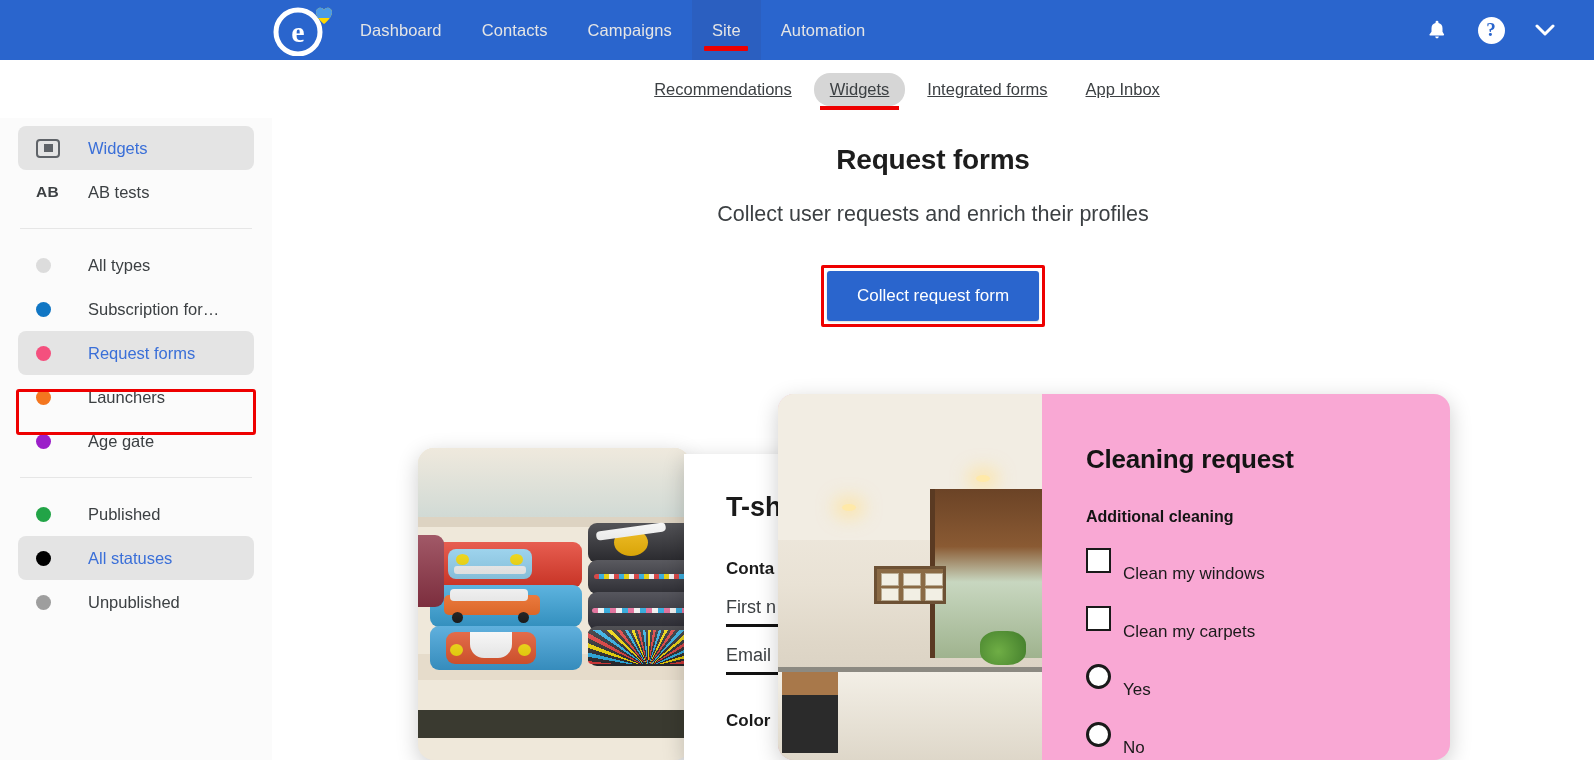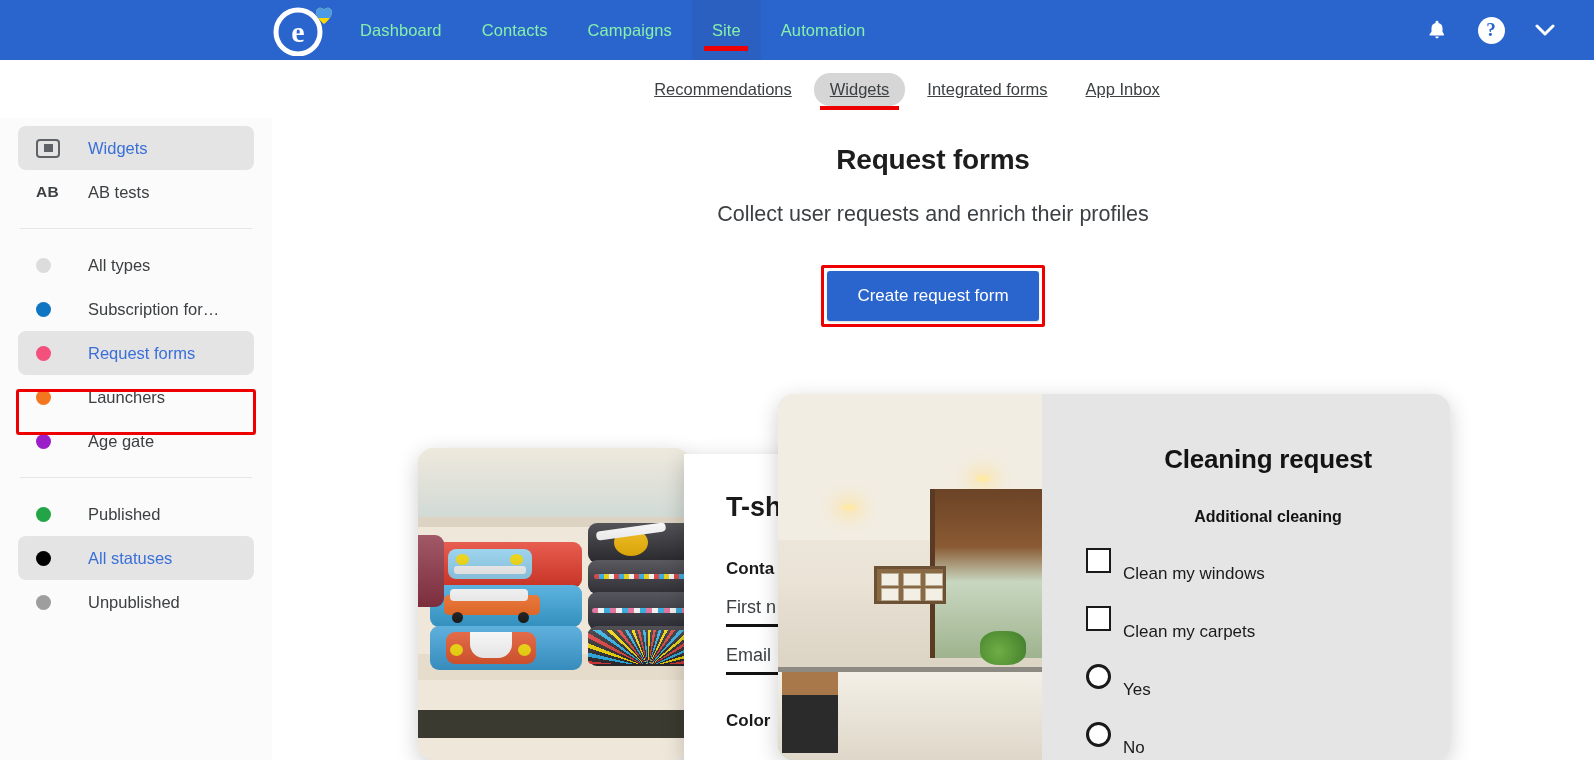--- a/index.html
+++ b/index.html
@@ -12,21 +12,21 @@
 
   
   .topnav{
     position:absolute; left:0; top:0; width:1594px; height:60px;
     background:#2a65cd; display:flex; align-items:stretch;
   }
   .logo-wrap{ position:absolute; left:272px; top:4px; width:66px; height:52px; }
   .nav-links{ position:absolute; left:340px; top:0; height:60px; display:flex; align-items:stretch; }
   .nav-link{
     display:flex; align-items:center; padding:0 20px; height:60px;
-    color:#86efac; font-size:16.5px; letter-spacing:.1px; position:relative;
+    color:#e5e5e5; font-size:16.5px; letter-spacing:.1px; position:relative;
     cursor:pointer; white-space:nowrap;
   }
   .nav-link.active{ background:#2b5fc0; }
   .nav-link.active .nav-underline{
     position:absolute; left:50%; transform:translateX(-50%);
     bottom:9px; width:44px; height:5px; background:#ee0000; border-radius:1px;
   }
   .nav-right{ position:absolute; right:0; top:0; height:60px; display:flex; align-items:center; }
   .nav-icon{ width:54px; height:60px; display:flex; align-items:center; justify-content:center; cursor:pointer; }
   .bell{ width:22px; height:24px; }
@@ -115,23 +115,22 @@
     border-radius:0 16px 16px 0;
   }
   .form1-inner{ padding:38px 0 0 42px; }
   .f1-title{ font-size:27px; font-weight:bold; color:#1a1a1a; }
   .f1-sec{ font-size:17px; font-weight:bold; color:#1a1a1a; margin-top:36px; }
   .f1-field{ font-size:18px; color:#3c4043; margin-top:18px; }
   .f1-rule{ height:3px; background:#111; width:170px; margin-top:6px; }
 
   
   .card-clean{
-    left:506px; top:276px; width:672px; height:366px; background:#e5e5e5;
+    left:506px; top:276px; width:672px; height:366px; background:#f9a8d4;
     display:flex;
-    text-align:center;
   }
   .clean-photo{ width:264px; height:100%; position:relative; }
   .clean-body{ flex:1; padding:50px 0 0 44px; }
   .c-title{ font-size:26px; font-weight:bold; color:#141414; letter-spacing:-.2px;}
   .c-sec{ font-size:16px; font-weight:bold; color:#141414; margin-top:33px; }
   .c-row{ display:flex; align-items:center; margin-top:10px; }
   .cbx{ width:25px;height:25px;border:2.5px solid #1a1a1a;background:#fff; }
   .rdo{ width:25px;height:25px;border:3px solid #1a1a1a;border-radius:50%;background:#fff; }
   .c-lbl{ font-size:17px; color:#1a1a1a; margin-left:12px;margin-top:28px; }
 
@@ -321,21 +320,21 @@
   <div class="annot-box" style="left:16px; top:271px; width:240px; height:46px;"></div>
 </div>
 
 <div class="main">
 
   <div class="hero-title">Request forms</div>
   <div class="hero-sub">Collect user requests and enrich their profiles</div>
 
   <div class="cta-wrap">
     <div class="cta-outer">
-      <button class="cta-btn">Create request form</button>
+      <button class="cta-btn">Collect request form</button>
       <span class="annot"></span>
     </div>
   </div>
 
   <div class="gallery">
 
     <div class="card card-photo1">
       <div class="ph1 tshirts">
         <div class="ts-wall"></div>
         <div class="ts-shelf" style="top:22%"></div>

